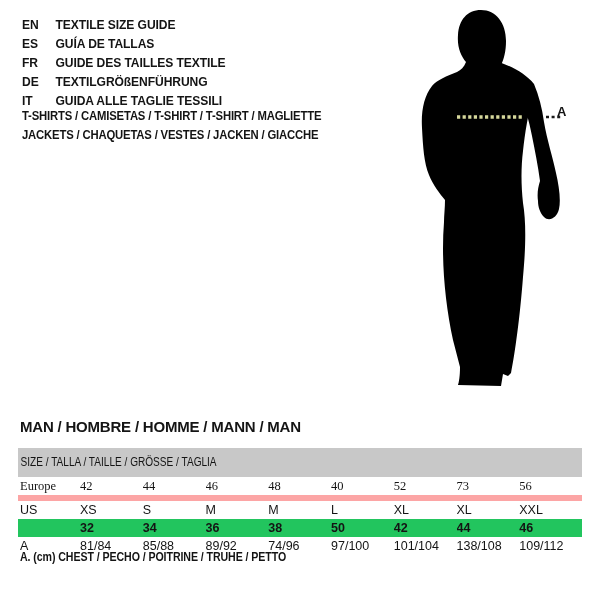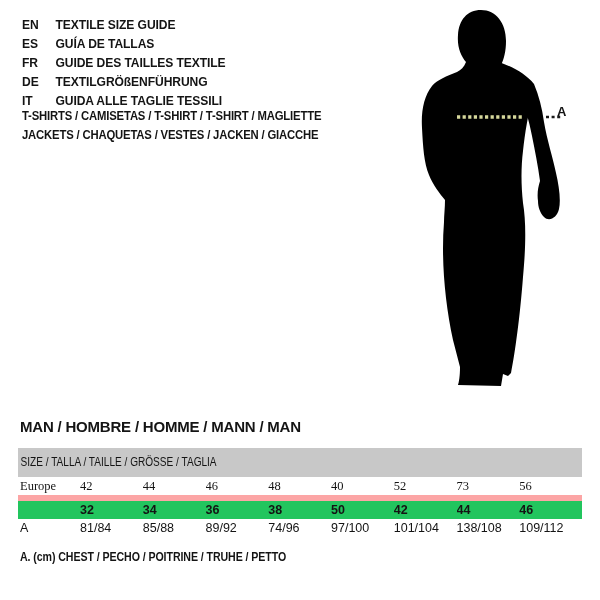--- a/index.html
+++ b/index.html
@@ -146,20 +146,31 @@
     <td class="row-label">Europe</td>
     <td>42</td>
     <td>44</td>
     <td>46</td>
     <td>48</td>
     <td>40</td>
     <td>52</td>
     <td>73</td>
     <td>56</td>
   </tr>
+  <tr>
+    <td class="row-label">US</td>
+    <td>XS</td>
+    <td>S</td>
+    <td>M</td>
+    <td>M</td>
+    <td>L</td>
+    <td>XL</td>
+    <td>XL</td>
+    <td>XXL</td>
+  </tr>
   <tr style="background-color: #22c55e; font-weight: bold;">
     <td class="row-label"></td>
     <td>32</td>
     <td>34</td>
     <td>36</td>
     <td>38</td>
     <td>50</td>
     <td>42</td>
     <td>44</td>
     <td>46</td>

